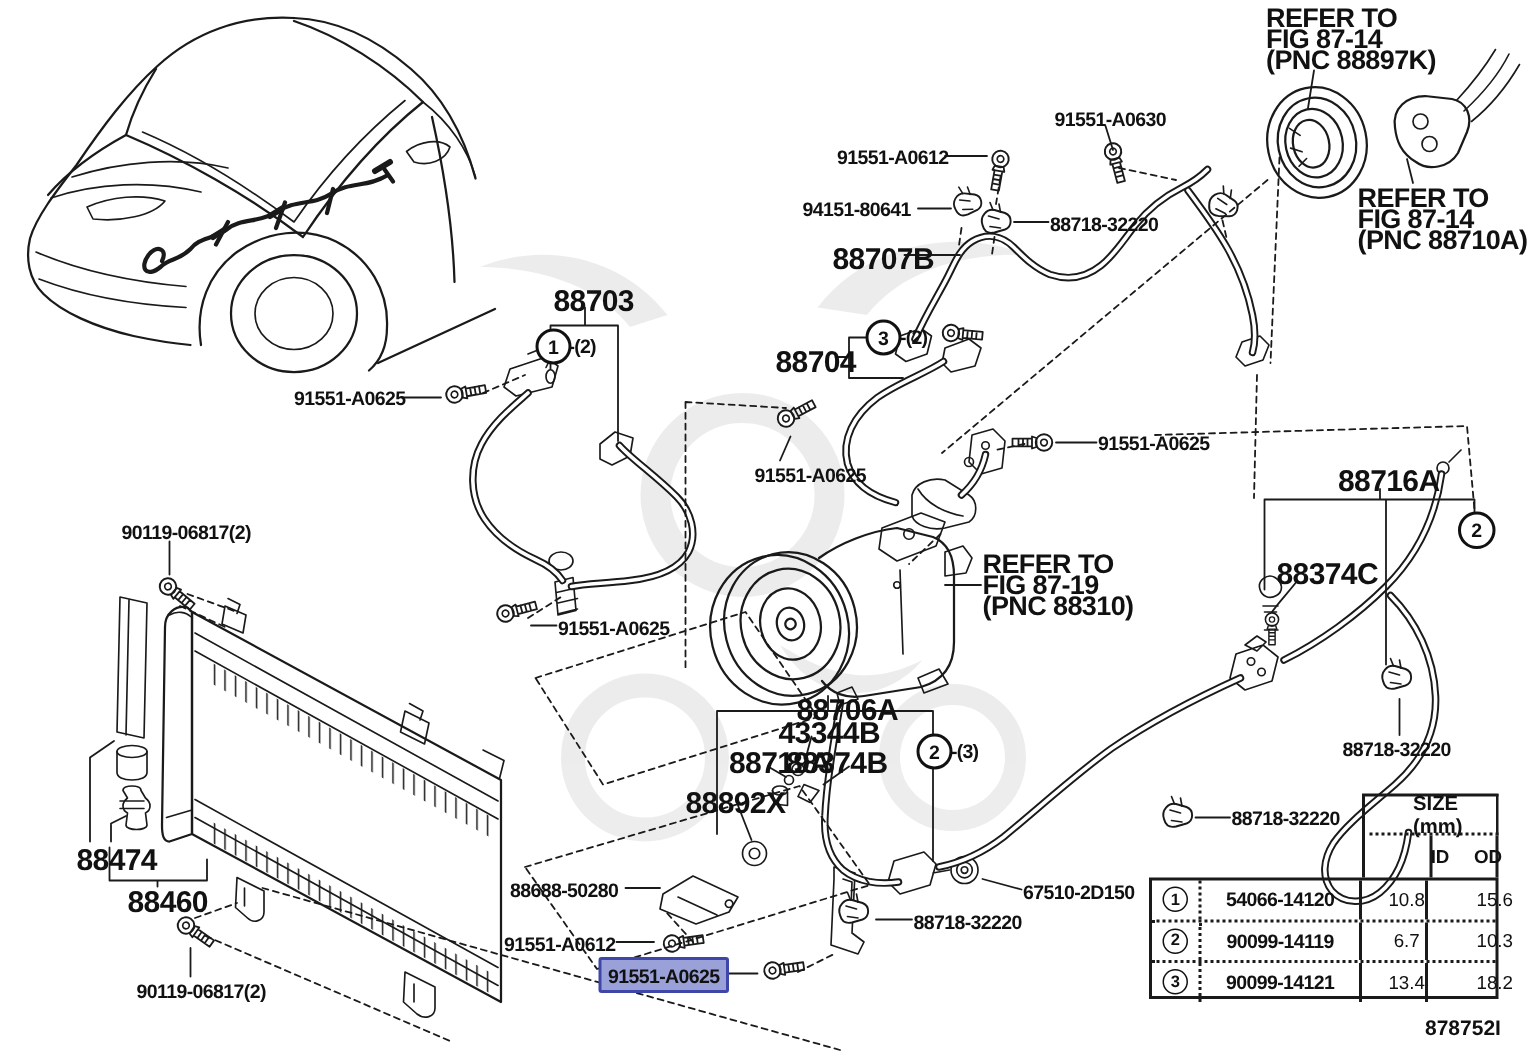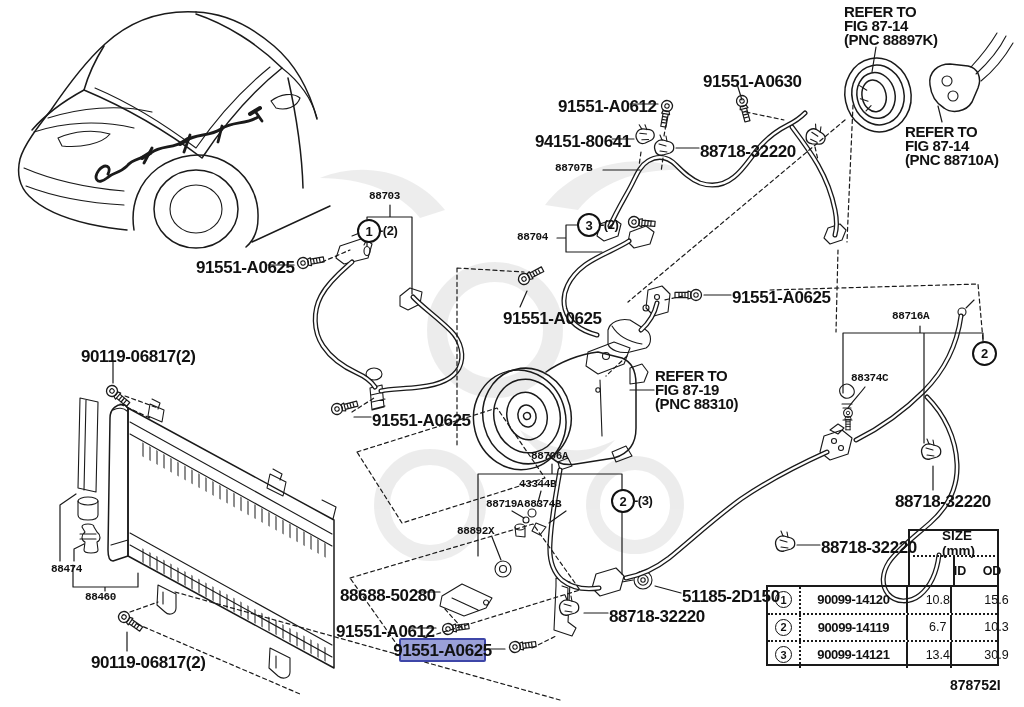--- a/index.html
+++ b/index.html
@@ -7,24 +7,24 @@
           font-family:"Liberation Sans",sans-serif;color:#111;}
   svg{position:absolute;left:0;top:0;}
   .art{stroke:#1a1a1a;stroke-width:1.5;fill:none;stroke-linecap:round;stroke-linejoin:round;}
   .thin{stroke-width:1.1;}
   .bold{stroke-width:2.8;}
   .lead{stroke:#1a1a1a;stroke-width:1.2;fill:none;}
   .dash{stroke:#1a1a1a;stroke-width:1.2;fill:none;stroke-dasharray:4 3.2;}
   .tubeO{stroke:#1a1a1a;stroke-width:5;fill:none;stroke-linecap:round;stroke-linejoin:round;}
   .tubeI{stroke:#ffffff;stroke-width:2.4;fill:none;stroke-linecap:round;stroke-linejoin:round;}
   .wm{opacity:.13;}
-  .lbl{position:absolute;font-weight:700;font-size:17px;line-height:1;letter-spacing:-0.4px;
+  .lbl{position:absolute;font-weight:700;font-size:13px;line-height:1;letter-spacing:-0.4px;
        white-space:nowrap;color:#111;}
-  .lbl-lg{font-size:11px;font-family:Liberation Mono, monospace;}
-  .note{position:absolute;font-weight:700;font-size:15px;line-height:14px;letter-spacing:-0.4px;
+  .lbl-lg{font-size:20px;}
+  .note{position:absolute;font-weight:700;font-size:18px;line-height:14px;letter-spacing:-0.4px;
         white-space:nowrap;color:#111;}
   .hl{background:#9aa0d8;border:2px solid #3e46a8;border-radius:2px;width:83px;height:20px;
       display:flex;align-items:center;justify-content:center;}
   .callout{position:absolute;width:20px;height:20px;border:2px solid #111;border-radius:50%;
        background:#fff;display:flex;align-items:center;justify-content:center;
        font-weight:700;font-size:13px;}
   .callout.big{width:21px;height:21px;}
   .csuf{position:absolute;font-weight:700;font-size:13px;letter-spacing:-0.5px;}
   
   .tbl{position:absolute;left:766px;top:529px;width:233px;height:137px;}
@@ -302,28 +302,28 @@
 <div class="lbl lbl-lg" style="left:555px;top:163px">88707B</div>
 <div class="lbl lbl-lg" style="left:369px;top:191px">88703</div>
 <div class="lbl lbl-lg" style="left:517px;top:232px">88704</div>
 <div class="lbl" style="left:196px;top:259px">91551-A0625</div>
 <div class="lbl" style="left:732px;top:289px">91551-A0625</div>
 <div class="lbl" style="left:503px;top:310px">91551-A0625</div>
 <div class="lbl" style="left:372px;top:412px">91551-A0625</div>
 <div class="lbl lbl-lg" style="left:892px;top:311px">88716A</div>
 <div class="lbl lbl-lg" style="left:851px;top:373px">88374C</div>
 <div class="lbl" style="left:81px;top:348px">90119-06817(2)</div>
-<div class="lbl lbl-lg" style="left:531px;top:451px">88706A</div>
+<div class="lbl lbl-lg" style="left:531px;top:464px">88706A</div>
 <div class="lbl lbl-lg" style="left:519px;top:479px">43344B</div>
 <div class="lbl lbl-lg" style="left:486px;top:499px">88719A</div>
 <div class="lbl lbl-lg" style="left:524px;top:499px">88374B</div>
 <div class="lbl lbl-lg" style="left:457px;top:526px">88892X</div>
 <div class="lbl" style="left:895px;top:493px">88718-32220</div>
 <div class="lbl" style="left:821px;top:539px">88718-32220</div>
-<div class="lbl" style="left:682px;top:588px">51185-2D150</div>
+<div class="lbl" style="left:682px;top:588px">67510-2D150</div>
 <div class="lbl" style="left:609px;top:608px">88718-32220</div>
 <div class="lbl" style="left:340px;top:587px">88688-50280</div>
 <div class="lbl" style="left:336px;top:623px">91551-A0612</div>
 <div class="lbl hl" style="left:399px;top:638px">
   <span>91551-A0625</span>
 </div>
 <div class="lbl lbl-lg" style="left:51px;top:564px">88474</div>
 <div class="lbl lbl-lg" style="left:85px;top:592px">88460</div>
 <div class="lbl" style="left:91px;top:654px">90119-06817(2)</div>
 
@@ -337,38 +337,38 @@
 
 <div class="tbl">
   <div class="tcell size-hdr">SIZE (mm)</div>
   <div class="tcell id-hdr">ID</div>
   <div class="tcell od-hdr">OD</div>
   <div class="tbody">
     <div class="trow">
       <div class="c-mark">
             <span class="mini-circ">1</span>
           </div>
-      <div class="c-part">90099-14120</div>
+      <div class="c-part">54066-14120</div>
       <div class="c-id">10.8</div>
       <div class="c-od">15.6</div>
     </div>
     <div class="trow">
       <div class="c-mark">
             <span class="mini-circ">2</span>
           </div>
       <div class="c-part">90099-14119</div>
       <div class="c-id">6.7</div>
       <div class="c-od">10.3</div>
     </div>
     <div class="trow">
       <div class="c-mark">
             <span class="mini-circ">3</span>
           </div>
       <div class="c-part">90099-14121</div>
       <div class="c-id">13.4</div>
-      <div class="c-od">30.9</div>
+      <div class="c-od">18.2</div>
     </div>
   </div>
 </div>
 
 <div class="code">878752I</div>
 
 </div>
 
 </body></html>

